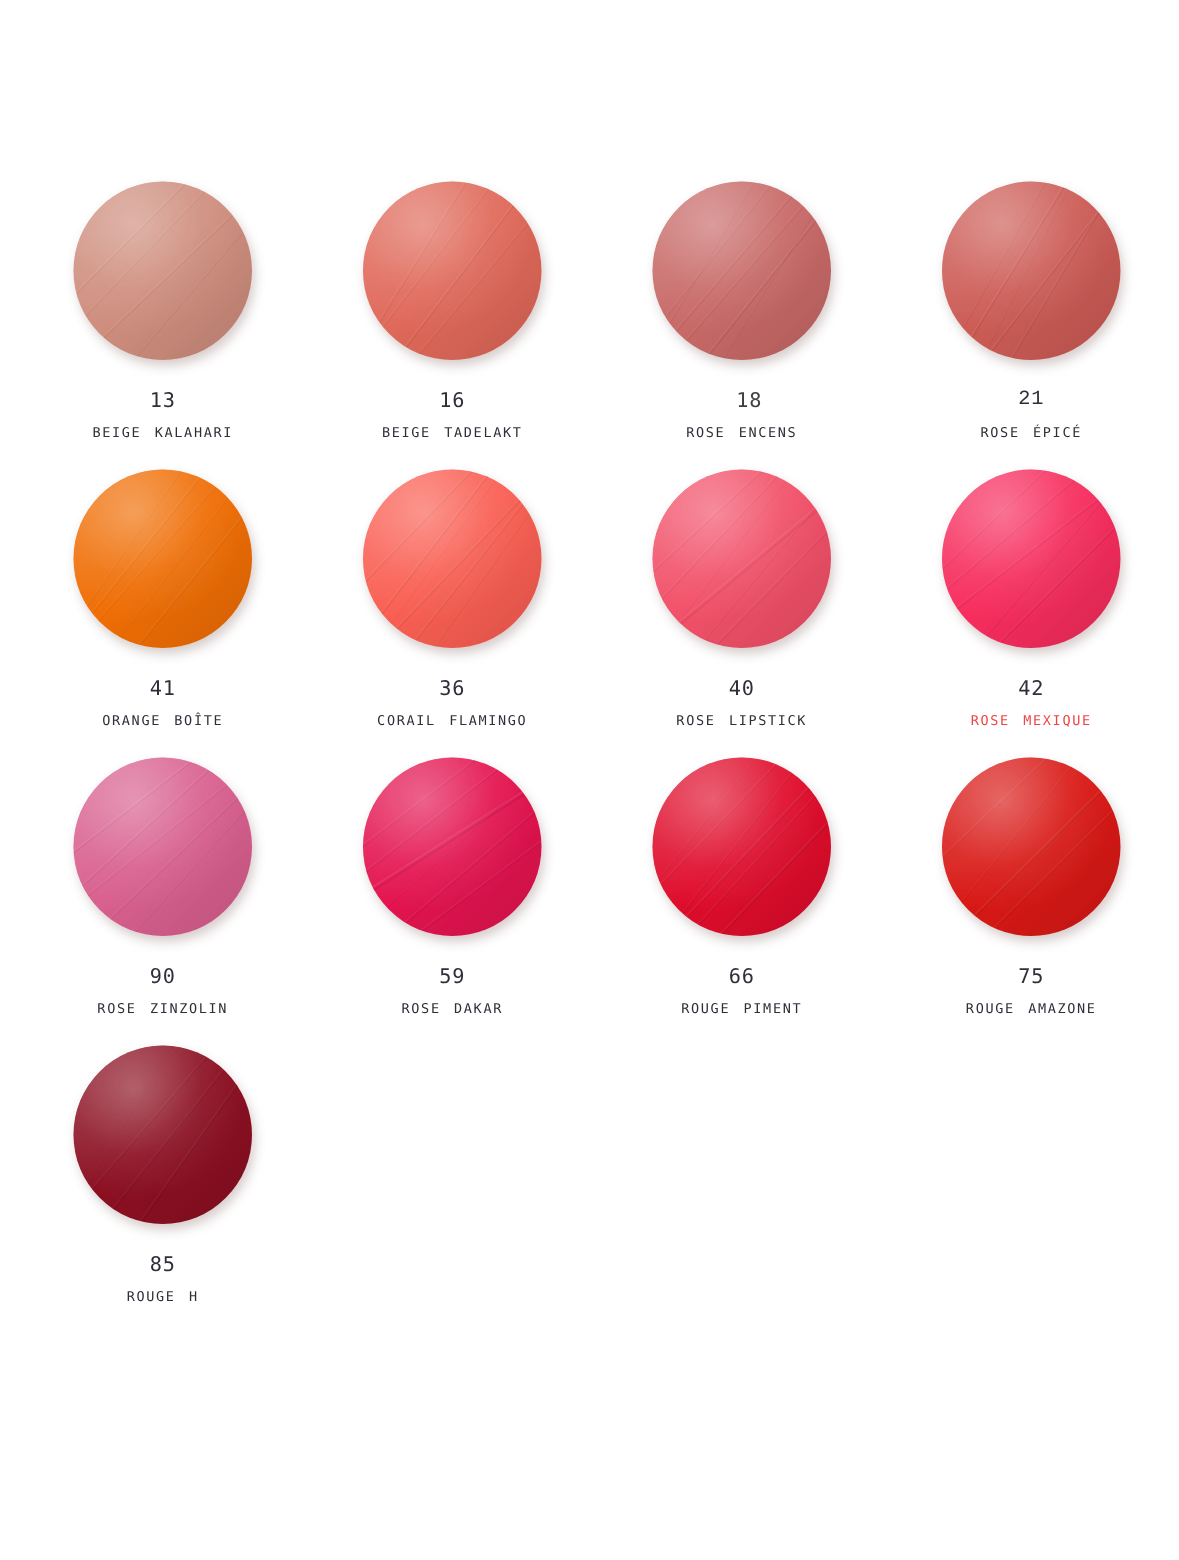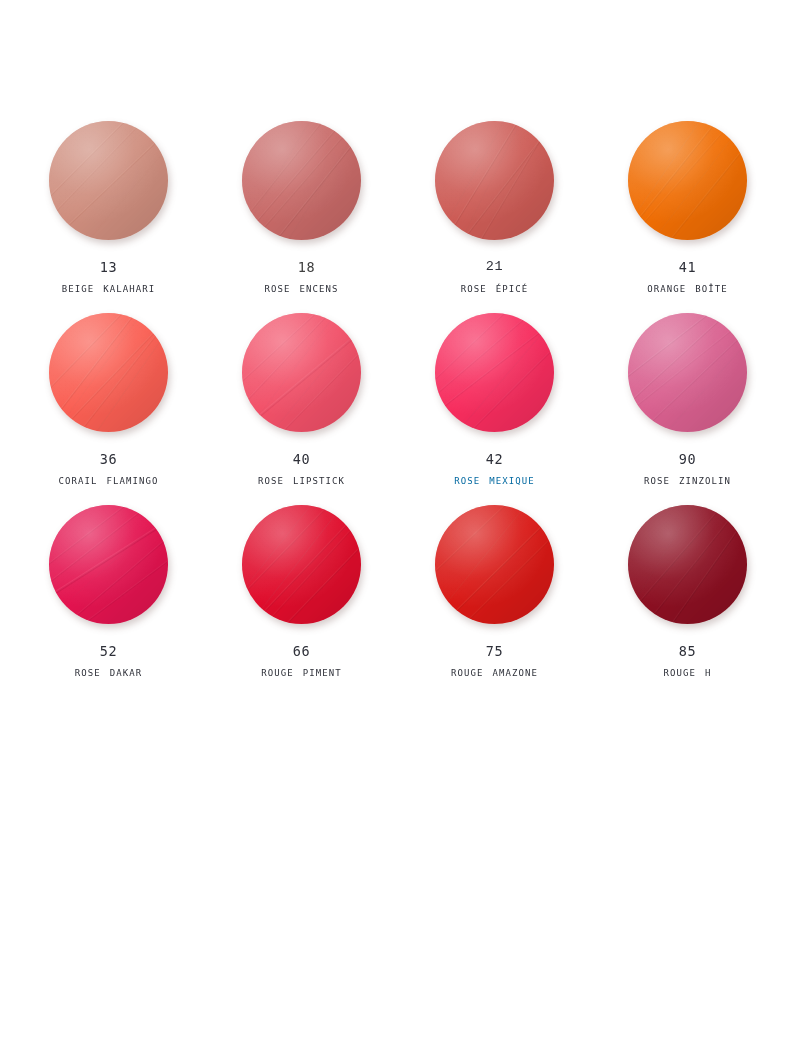--- a/index.html
+++ b/index.html
@@ -112,20 +112,34 @@
             <i style="top: 65.0529px; height: 1.98518px; transform: rotate(-43.5431deg); background: linear-gradient(rgb(227, 171, 155) 0%, rgb(185, 112, 95) 100%); opacity: 0.48; filter: blur(0.4px);"></i>
             <i style="top: 95.4122px; height: 1.30613px; transform: rotate(-49.4848deg); background: linear-gradient(rgb(227, 171, 155) 0%, rgb(185, 112, 95) 100%); opacity: 0.61; filter: blur(0.4px);"></i>
           </div>
         </div>
       </div>
       <div class="label-num" style="color: rgb(46, 48, 57);">13</div>
       <div class="label-name" style="color: rgb(46, 48, 57); text-align: center;">Beige Kalahari</div>
     </div>
     <div class="shade-cell">
       <div class="swatch-wrap">
+        <div class="swatch" style="background: rgb(224, 105, 90);">
+          <div class="streaks">
+            <i style="top: 12.5235px; height: 1.52218px; transform: rotate(-58.2298deg); background: linear-gradient(rgb(239, 136, 120) 0%, rgb(196, 80, 63) 100%); opacity: 0.47; filter: blur(0.4px);"></i>
+            <i style="top: 34.6987px; height: 2.17218px; transform: rotate(-52.5423deg); background: linear-gradient(rgb(239, 136, 120) 0%, rgb(196, 80, 63) 100%); opacity: 0.35; filter: blur(0.4px);"></i>
+            <i style="top: 67.9014px; height: 2.14134px; transform: rotate(-52.8122deg); background: linear-gradient(rgb(239, 136, 120) 0%, rgb(196, 80, 63) 100%); opacity: 0.57; filter: blur(0.4px);"></i>
+            <i style="top: 86.8246px; height: 2.42162px; transform: rotate(-50.3597deg); background: linear-gradient(rgb(239, 136, 120) 0%, rgb(196, 80, 63) 100%); opacity: 0.35; filter: blur(0.4px);"></i>
+          </div>
+        </div>
+      </div>
+      <div class="label-num" style="color: rgb(46, 48, 57);">16</div>
+      <div class="label-name" style="color: rgb(46, 48, 57);">Beige Tadelakt</div>
+    </div>
+    <div class="shade-cell">
+      <div class="swatch-wrap">
         <div class="swatch" style="background: rgb(200, 106, 104);">
           <div class="streaks">
             <i style="top: 12.6748px; height: 1.21892px; transform: rotate(-59.0603deg); background: linear-gradient(rgb(220, 135, 133) 0%, rgb(169, 78, 77) 100%); opacity: 0.47; filter: blur(0.4px);"></i>
             <i style="top: 25.3947px; height: 2.08077px; transform: rotate(-51.5191deg); background: linear-gradient(rgb(220, 135, 133) 0%, rgb(169, 78, 77) 100%); opacity: 0.33; filter: blur(0.4px);"></i>
             <i style="top: 47.0333px; height: 2.31951px; transform: rotate(-49.4301deg); background: linear-gradient(rgb(220, 135, 133) 0%, rgb(169, 78, 77) 100%); opacity: 0.46; filter: blur(0.4px);"></i>
             <i style="top: 61.9133px; height: 2.36688px; transform: rotate(-49.0157deg); background: linear-gradient(rgb(220, 135, 133) 0%, rgb(169, 78, 77) 100%); opacity: 0.39; filter: blur(0.4px);"></i>
             <i style="top: 86.2702px; height: 2.09741px; transform: rotate(-51.3735deg); background: linear-gradient(rgb(220, 135, 133) 0%, rgb(169, 78, 77) 100%); opacity: 0.6; filter: blur(0.4px);"></i>
             <i style="top: 96.788px; height: 1.31167px; transform: rotate(-58.2488deg); background: linear-gradient(rgb(220, 135, 133) 0%, rgb(169, 78, 77) 100%); opacity: 0.39; filter: blur(0.4px);"></i>
           </div>
         </div>
@@ -201,21 +215,21 @@
           <div class="streaks">
             <i style="top: 8.41255px; height: 1.66678px; transform: rotate(-43.6934deg); background: linear-gradient(rgb(255, 86, 128) 0%, rgb(207, 15, 66) 100%); opacity: 0.34; filter: blur(0.4px);"></i>
             <i style="top: 30.2873px; height: 2.02696px; transform: rotate(-40.5419deg); background: linear-gradient(rgb(255, 86, 128) 0%, rgb(207, 15, 66) 100%); opacity: 0.37; filter: blur(0.4px);"></i>
             <i style="top: 53.2624px; height: 2.35963px; transform: rotate(-37.631deg); background: linear-gradient(rgb(255, 86, 128) 0%, rgb(207, 15, 66) 100%); opacity: 0.44; filter: blur(0.4px);"></i>
             <i style="top: 75.1242px; height: 1.02478px; transform: rotate(-49.311deg); background: linear-gradient(rgb(255, 86, 128) 0%, rgb(207, 15, 66) 100%); opacity: 0.47; filter: blur(0.4px);"></i>
             <i style="top: 93.3172px; height: 1.5226px; transform: rotate(-44.955deg); background: linear-gradient(rgb(255, 86, 128) 0%, rgb(207, 15, 66) 100%); opacity: 0.39; filter: blur(0.4px);"></i>
           </div>
         </div>
       </div>
       <div class="label-num" style="color: rgb(46, 48, 57);">42</div>
-      <div class="label-name" style="color: #0369a1;">Rose Mexique</div>
+      <div class="label-name" style="color: #ef4444;">Rose Mexique</div>
     </div>
     <div class="shade-cell">
       <div class="swatch-wrap">
         <div class="swatch" style="background: rgb(217, 96, 143);">
           <div class="streaks">
             <i style="top: 16.4332px; height: 2.42989px; transform: rotate(-37.6033deg); background: linear-gradient(rgb(232, 132, 170) 0%, rgb(187, 68, 115) 100%); opacity: 0.58; filter: blur(0.4px);"></i>
             <i style="top: 34.6953px; height: 1.87547px; transform: rotate(-42.4544deg); background: linear-gradient(rgb(232, 132, 170) 0%, rgb(187, 68, 115) 100%); opacity: 0.51; filter: blur(0.4px);"></i>
             <i style="top: 50.6116px; height: 2.33417px; transform: rotate(-38.4408deg); background: linear-gradient(rgb(232, 132, 170) 0%, rgb(187, 68, 115) 100%); opacity: 0.36; filter: blur(0.4px);"></i>
             <i style="top: 73.0187px; height: 1.74477px; transform: rotate(-43.5981deg); background: linear-gradient(rgb(232, 132, 170) 0%, rgb(187, 68, 115) 100%); opacity: 0.41; filter: blur(0.4px);"></i>
             <i style="top: 95.4252px; height: 1.23797px; transform: rotate(-48.0326deg); background: linear-gradient(rgb(232, 132, 170) 0%, rgb(187, 68, 115) 100%); opacity: 0.46; filter: blur(0.4px);"></i>
@@ -231,21 +245,21 @@
           <div class="streaks">
             <i style="top: 12.1237px; height: 1.94232px; transform: rotate(-37.3308deg); background: linear-gradient(rgb(247, 61, 112) 0%, rgb(189, 0, 57) 100%); opacity: 0.45; filter: blur(0.4px);"></i>
             <i style="top: 29.9299px; height: 1.88781px; transform: rotate(-37.8078deg); background: linear-gradient(rgb(247, 61, 112) 0%, rgb(189, 0, 57) 100%); opacity: 0.47; filter: blur(0.4px);"></i>
             <i style="top: 51.7814px; height: 2.50161px; transform: rotate(-32.437deg); background: linear-gradient(rgb(247, 61, 112) 0%, rgb(189, 0, 57) 100%); opacity: 0.6; filter: blur(0.4px);"></i>
             <i style="top: 60.4061px; height: 1.43626px; transform: rotate(-41.7589deg); background: linear-gradient(rgb(247, 61, 112) 0%, rgb(189, 0, 57) 100%); opacity: 0.34; filter: blur(0.4px);"></i>
             <i style="top: 81.6864px; height: 1.58278px; transform: rotate(-40.4768deg); background: linear-gradient(rgb(247, 61, 112) 0%, rgb(189, 0, 57) 100%); opacity: 0.46; filter: blur(0.4px);"></i>
             <i style="top: 98.5306px; height: 2.01356px; transform: rotate(-36.7075deg); background: linear-gradient(rgb(247, 61, 112) 0%, rgb(189, 0, 57) 100%); opacity: 0.45; filter: blur(0.4px);"></i>
           </div>
         </div>
       </div>
-      <div class="label-num" style="color: rgb(46, 48, 57);">52</div>
+      <div class="label-num" style="color: rgb(46, 48, 57);">59</div>
       <div class="label-name" style="color: rgb(46, 48, 57);">Rose Dakar</div>
     </div>
     <div class="shade-cell">
       <div class="swatch-wrap">
         <div class="swatch" style="background: rgb(224, 13, 44);">
           <div class="streaks">
             <i style="top: 11.3911px; height: 1.14773px; transform: rotate(-51.2602deg); background: linear-gradient(rgb(245, 57, 79) 0%, rgb(181, 0, 32) 100%); opacity: 0.43; filter: blur(0.4px);"></i>
             <i style="top: 26.9624px; height: 1.72922px; transform: rotate(-46.1722deg); background: linear-gradient(rgb(245, 57, 79) 0%, rgb(181, 0, 32) 100%); opacity: 0.38; filter: blur(0.4px);"></i>
             <i style="top: 52.377px; height: 1.06601px; transform: rotate(-51.9753deg); background: linear-gradient(rgb(245, 57, 79) 0%, rgb(181, 0, 32) 100%); opacity: 0.62; filter: blur(0.4px);"></i>
             <i style="top: 65.7967px; height: 1.69063px; transform: rotate(-46.5099deg); background: linear-gradient(rgb(245, 57, 79) 0%, rgb(181, 0, 32) 100%); opacity: 0.5; filter: blur(0.4px);"></i>

